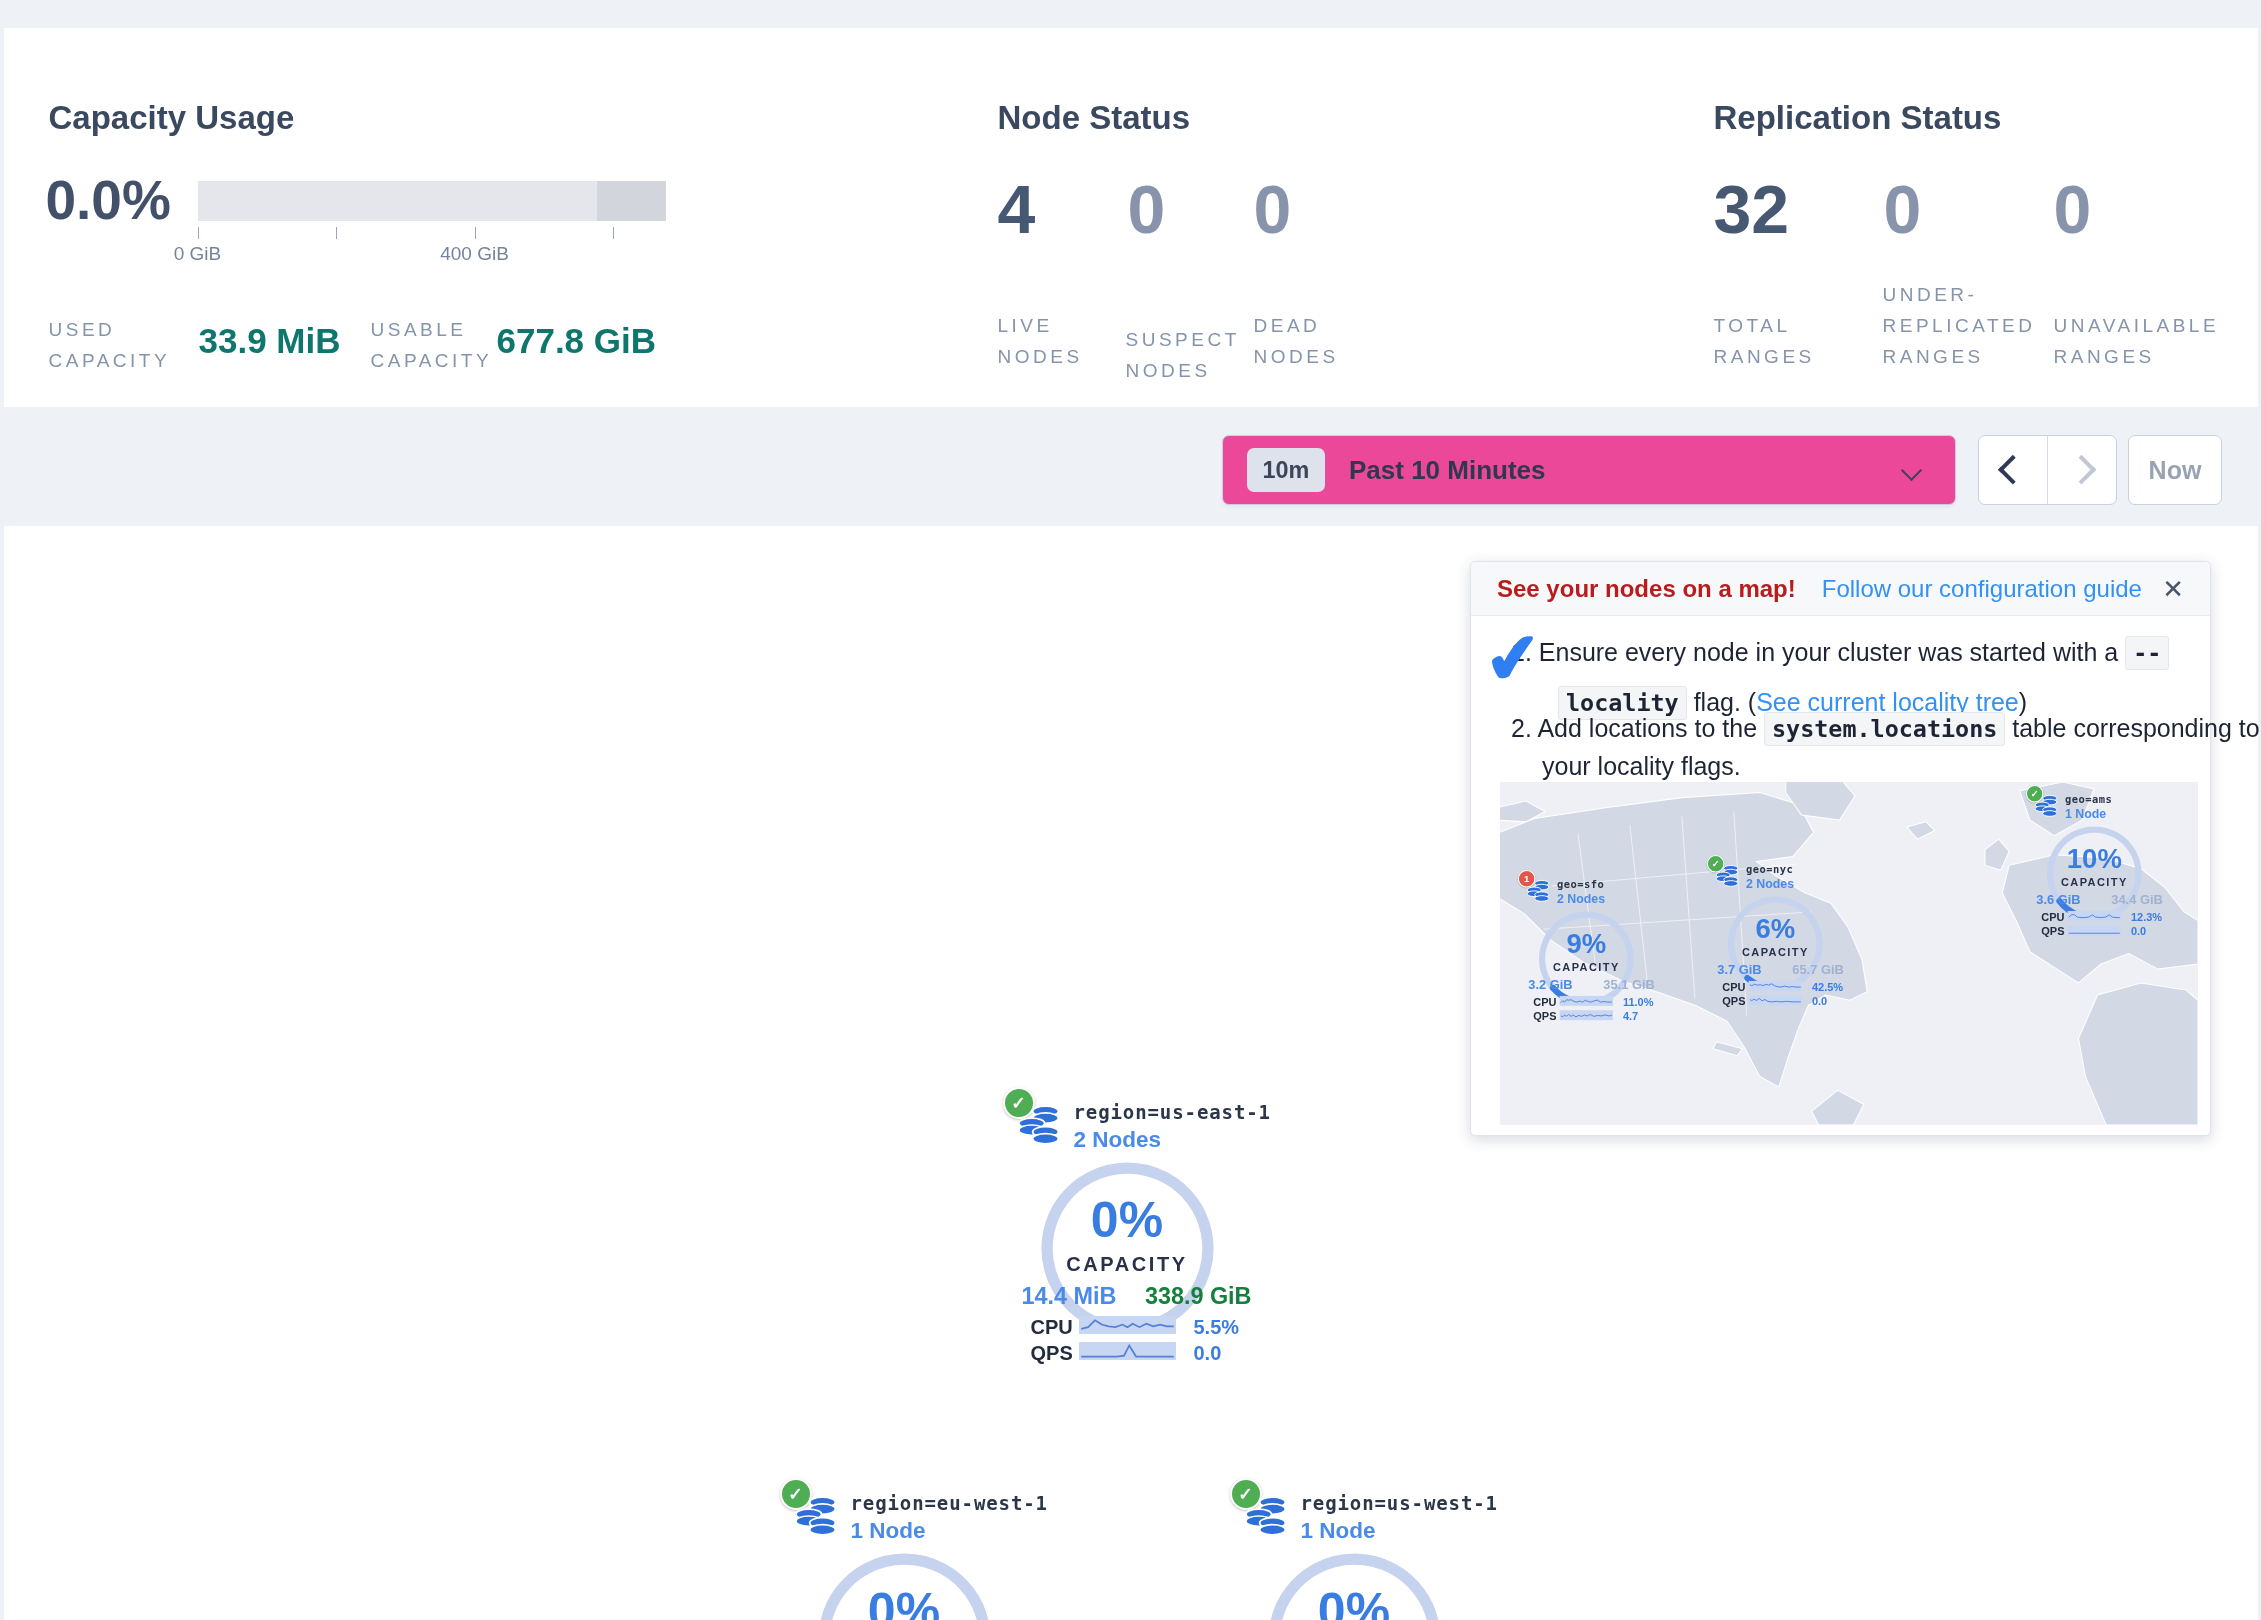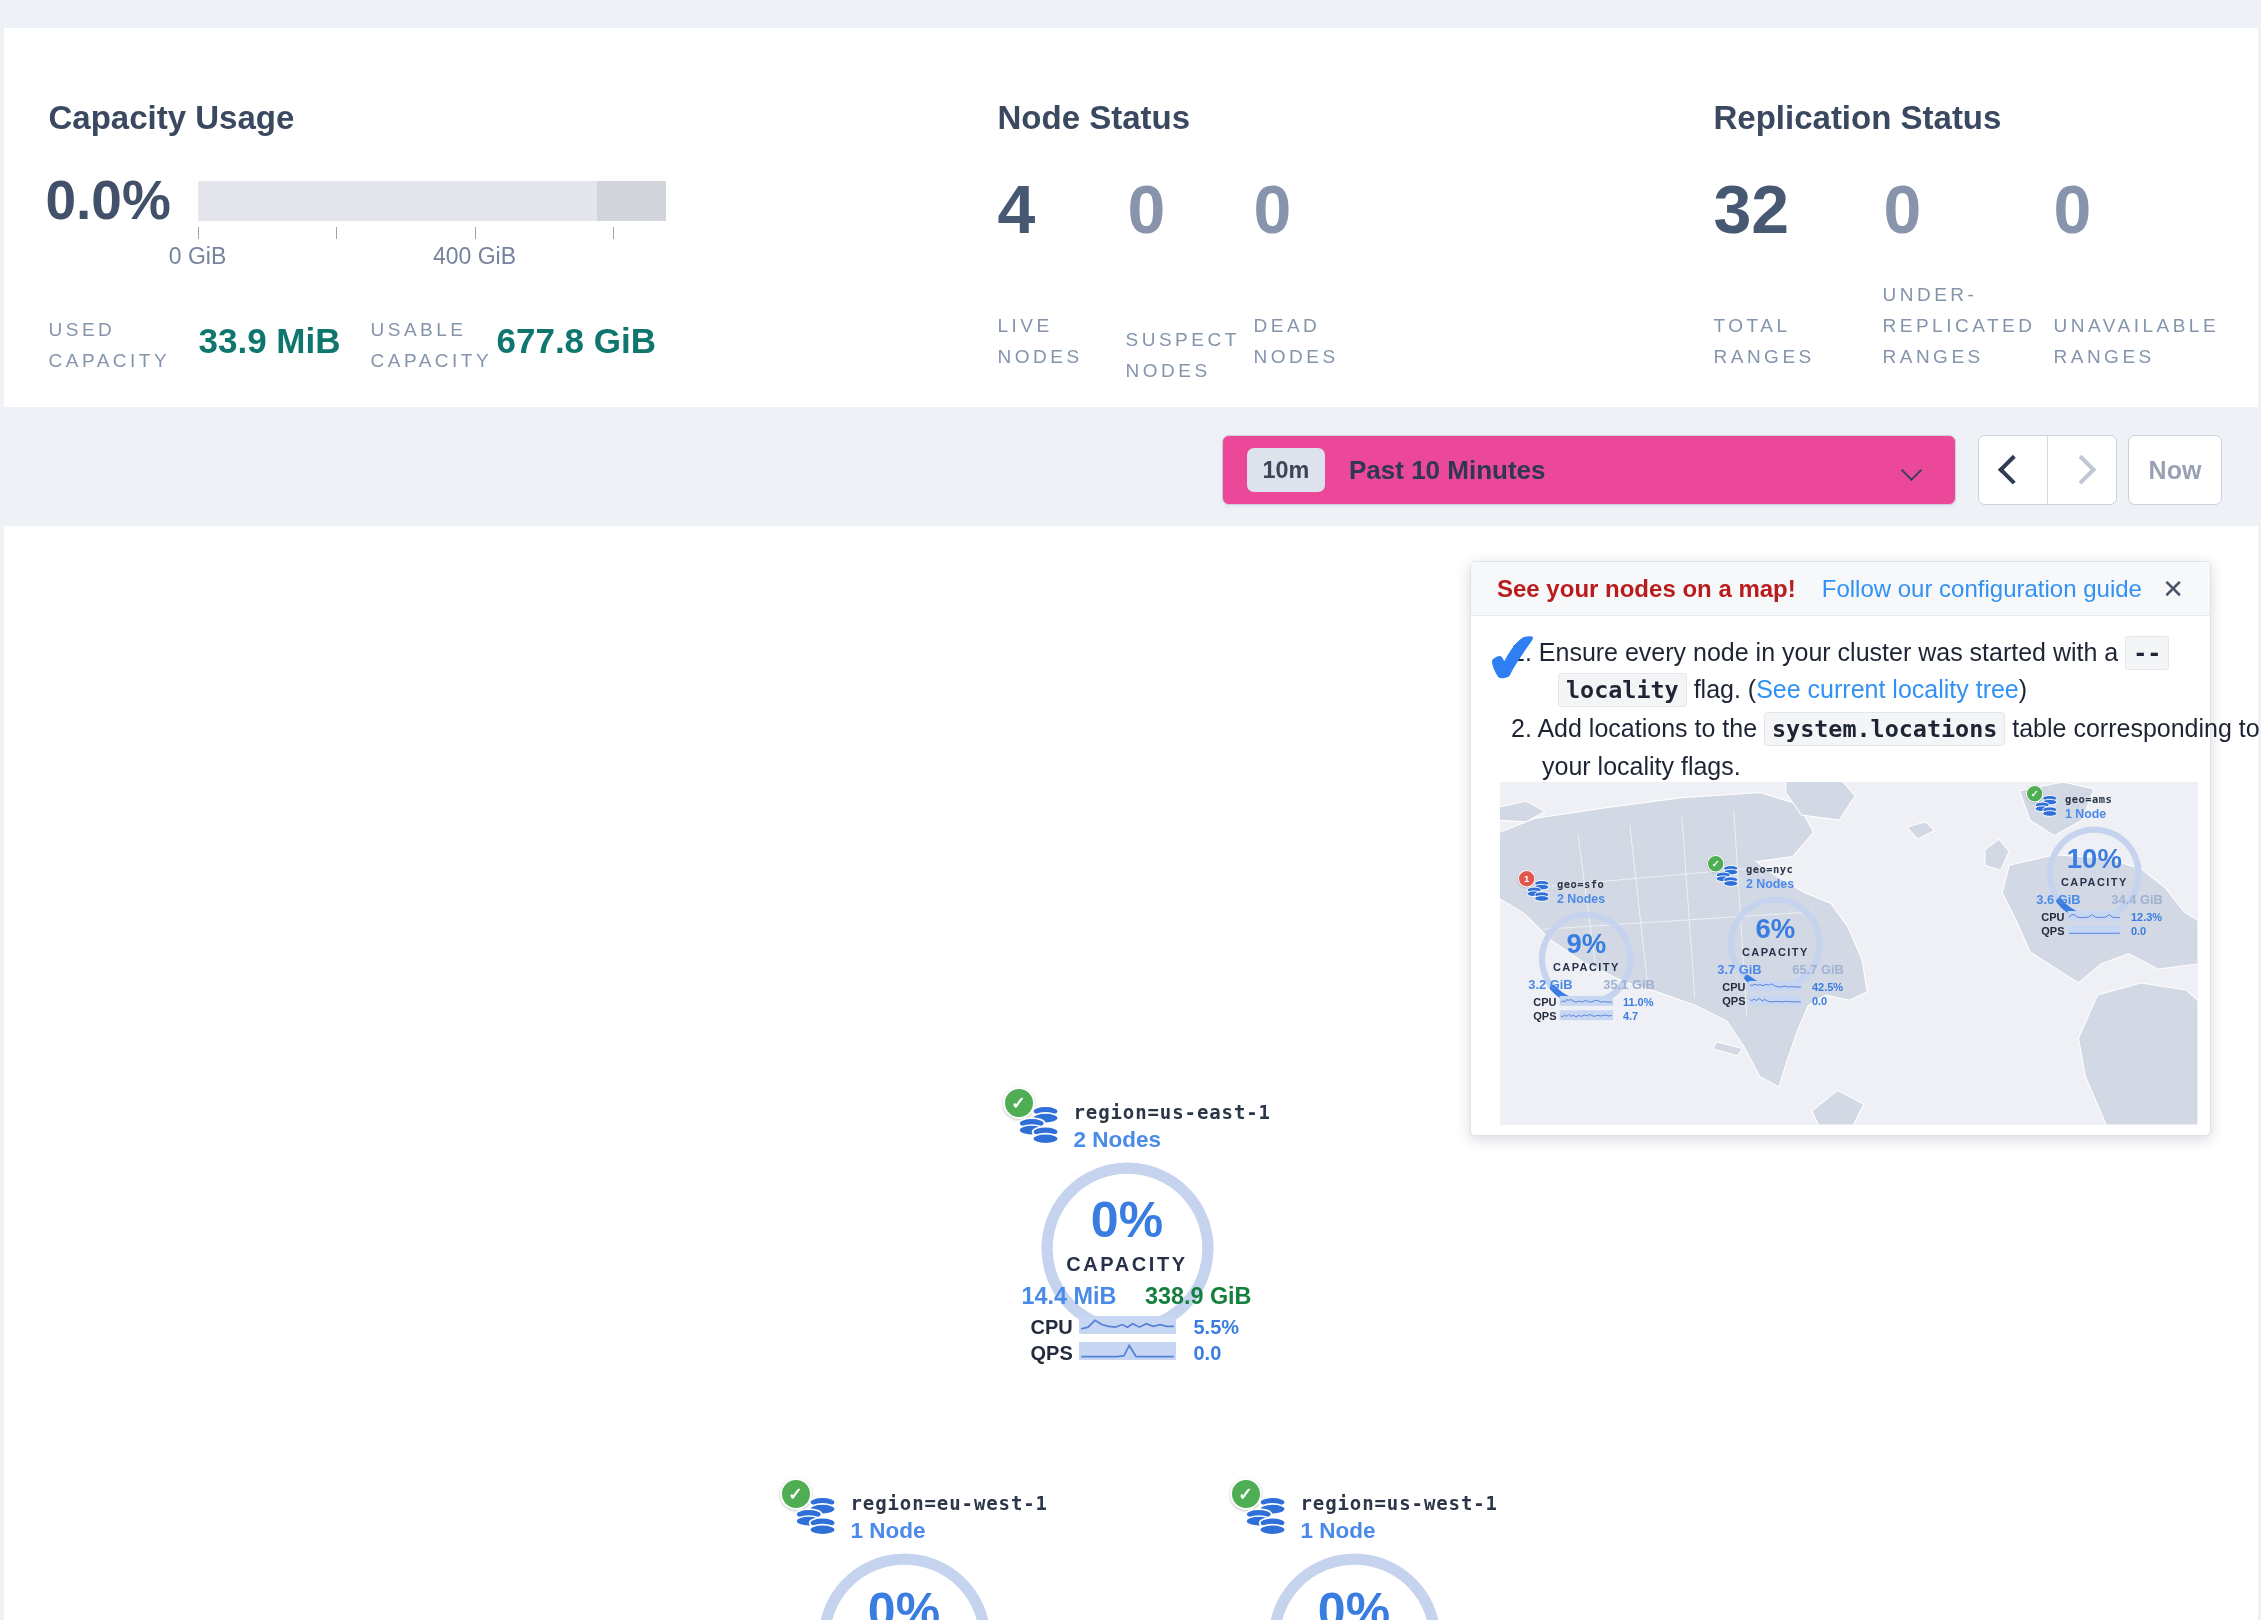--- a/index.html
+++ b/index.html
@@ -9,21 +9,21 @@
   .panel{position:absolute;background:#fff;margin-top:19px;}
   
   .stat-title{position:absolute;font-size:33px;font-weight:700;color:#3a4860;}
   .bignum{position:absolute;font-size:68px;font-weight:600;color:#475872;line-height:1;}
   .bignum.muted{color:#8794ab;}
   .stat-label{position:absolute;font-size:19px;letter-spacing:3.5px;color:#8494ab;line-height:31px;white-space:nowrap;}
   .stat-value{position:absolute;font-size:35px;font-weight:700;color:#0f766e;}
   .cap-bar-track{position:absolute;left:194px;top:153px;width:468px;height:40px;background:#e4e6eb;}
   .cap-bar-dark{position:absolute;right:0;top:0;width:69px;height:40px;background:#d2d5db;}
   .tick{position:absolute;top:199px;width:1.7px;height:12px;background:#9aa5b8;}
-  .tick-label{position:absolute;top:215px;font-size:23px;color:#76839b;transform:translateX(-50%);white-space:nowrap;}
+  .tick-label{position:absolute;top:215px;font-size:19px;color:#76839b;transform:translateX(-50%);white-space:nowrap;}
   
   .tb-text{font-size:26px;color:#3f4c61;}
   .dd-label{color:#2d7ff0;font-weight:600;font-size:26px;}
   .dd-caret{display:inline-block;width:0;height:0;border-left:8.7px solid transparent;border-right:8.7px solid transparent;border-top:11.3px solid #2d7ff0;margin-left:19px;vertical-align:middle;}
   .v-divider{position:absolute;width:0.9px;background:#d8dce5;}
   .time-box{position:absolute;left:1222px;top:435px;width:732px;height:68px;background:#ec4899;border:1.7px solid #c9d0df;border-radius:7px;box-shadow:0 1.7px 3.5px rgba(44,59,93,.05);display:flex;align-items:center;}
   .time-chip{margin-left:24px;background:#dde2ec;border-radius:7px;padding:8.7px 15.6px;font-size:23.4px;font-weight:700;color:#3b465a;}
   .time-label{margin-left:24px;font-size:26px;font-weight:600;color:#2e3950;}
   .chev{width:13px;height:13px;border-right:2.6px solid #39445a;border-bottom:2.6px solid #39445a;display:inline-block;}
   .chev.down{transform:rotate(45deg);}
@@ -230,21 +230,21 @@
       <span class="popup-title">See your nodes on a map!</span>
       <a class="popup-link" style="cursor:pointer;">Follow our configuration guide</a>
       <span class="popup-close" style="cursor:pointer;">✕</span>
     </div>
     <div class="big-check">✔</div>
     <div class="step-line" style="left:40px;top:76px;">
       <span>1.</span>
       <span>Ensure every node in your cluster was started with a</span>
       <span class="code-chip">--</span>
     </div>
-    <div class="step-line" style="left:71px;top:113px;padding-left:16px;">
+    <div class="step-line" style="left:71px;top:126px;padding-left:16px;">
       <span class="code-chip">locality</span>
       <span>flag. (</span><span class="inline-link" style="cursor:pointer;">See current locality tree</span><span>)</span>
     </div>
     <div class="step-line" style="left:40px;top:152px;">
       <span>2.</span>
       <span>Add locations to the</span>
       <span class="code-chip">system.locations</span>
       <span>table corresponding to</span>
     </div>
     <div class="step-line" style="left:71px;top:190px;">

